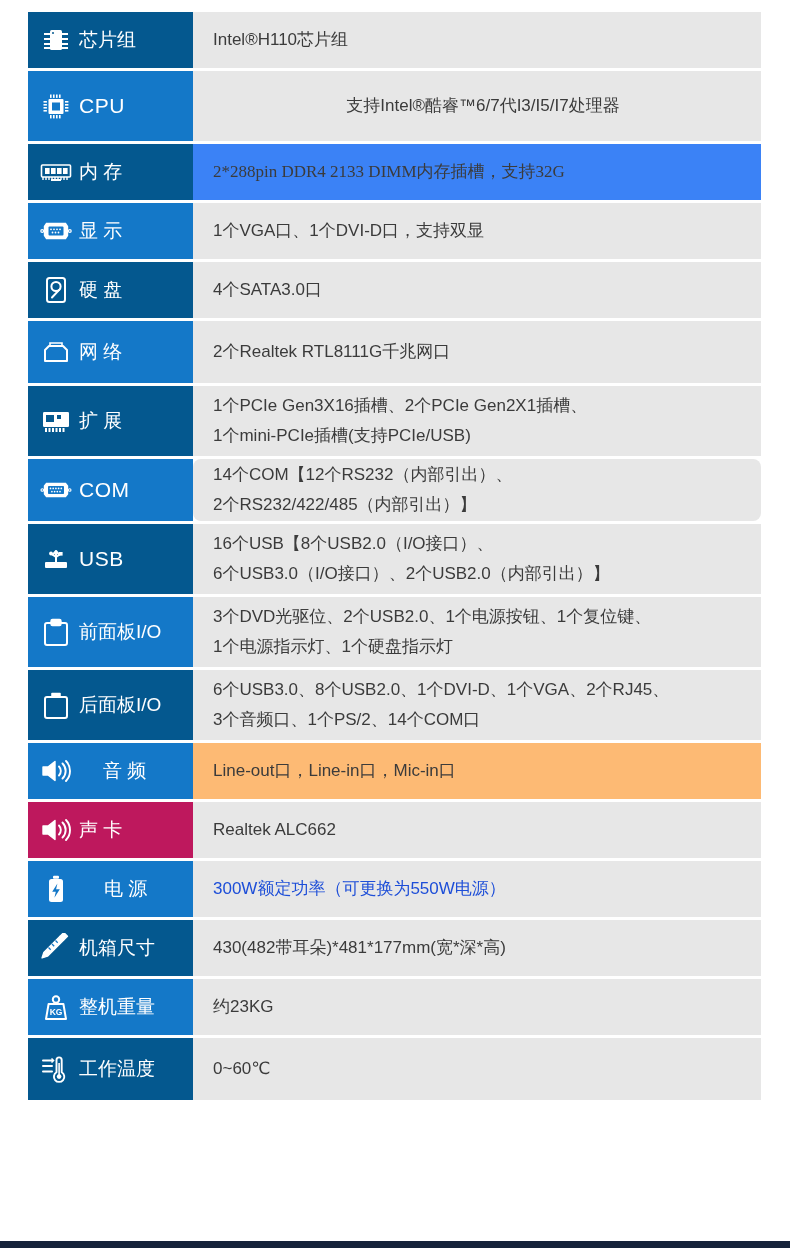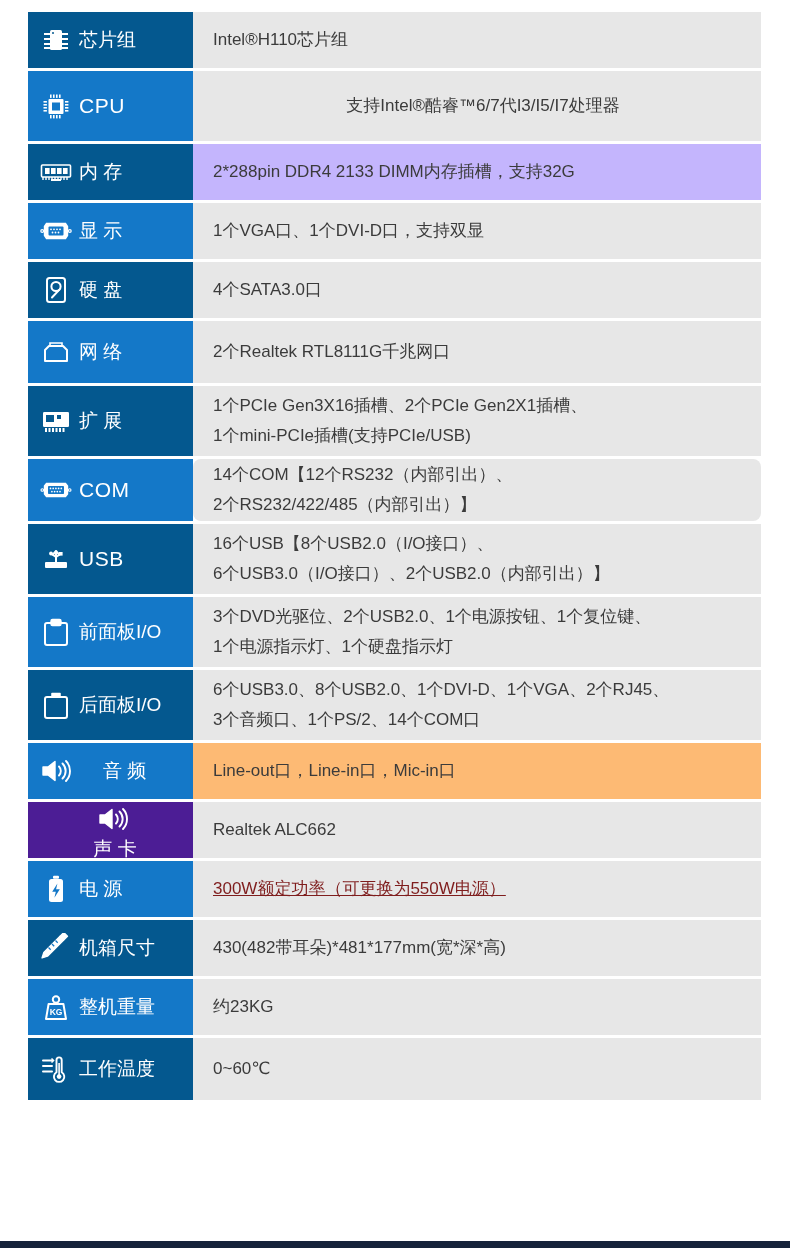--- a/index.html
+++ b/index.html
@@ -141,21 +141,21 @@
               <rect x="24" y="11" width="4.6" height="6"></rect>
             </g>
             <g stroke-width="1.4">
               <path d="M4 20v3M7 20v3M10 20v3M13 20v3M16 20v3M19 20v3M22 20v3M25 20v3M28 20v3"></path>
             </g>
             <path d="M12 23h10" stroke-width="2"></path>
           </svg>
         </span>
         <span class="label-text tight">内 存</span>
       </div>
-      <div class="value-cell" style="background: #c4b5fd; color: rgb(59, 59, 59);">
+      <div class="value-cell" style="background: #3b82f6; color: rgb(59, 59, 59); font-family: Liberation Serif, serif;">
         <div class="value-line">2*288pin DDR4 2133 DIMM内存插槽，支持32G</div>
       </div>
     </div>
     <div class="spec-row row-light h-sm">
       <div class="label-cell" style="background: rgb(20, 120, 200);">
         <span class="ic">
           <svg width="34" height="30" viewBox="0 0 34 30" fill="none" stroke="#ffffff" stroke-width="1.6">
             <path d="M5.5 10.5l2-3h19l2 3v9l-2 3h-19l-2-3z" fill="#ffffff" stroke="#ffffff" stroke-width="1.4"></path>
             <rect x="9.5" y="10.5" width="15" height="9" rx="1" fill="#1478c8" stroke="none"></rect>
             <g fill="#ffffff" stroke="none">
@@ -320,47 +320,47 @@
             <path d="M27 5a14.5 14.5 0 010 20" stroke-width="1.9" stroke-linecap="round"></path>
           </svg>
         </span>
         <span class="label-text tight">音 频</span>
       </div>
       <div class="value-cell" style="background: #fdba74; color: rgb(59, 59, 59);">
         <div class="value-line">Line-out口，Line-in口，Mic-in口</div>
       </div>
     </div>
     <div class="spec-row row-dark h-sm">
-      <div class="label-cell" style="background: #4c1d95; flex-direction: column;">
+      <div class="label-cell" style="background: #be185d;">
         <span class="ic">
           <svg width="34" height="30" viewBox="0 0 34 30" fill="none" stroke="#ffffff" stroke-width="1.6">
             <path d="M4 11h5l7-5.5v19L9 19H4z" fill="#ffffff" stroke="#ffffff" stroke-width="1.4" stroke-linejoin="round"></path>
             <path d="M20 10.5a6.5 6.5 0 010 9" stroke-width="1.9" stroke-linecap="round"></path>
             <path d="M23.5 7.5a10.5 10.5 0 010 15" stroke-width="1.9" stroke-linecap="round"></path>
             <path d="M27 5a14.5 14.5 0 010 20" stroke-width="1.9" stroke-linecap="round"></path>
           </svg>
         </span>
         <span class="label-text tight">声 卡</span>
       </div>
       <div class="value-cell" style="background: rgb(231, 231, 231); color: rgb(59, 59, 59);">
         <div class="value-line">Realtek ALC662</div>
       </div>
     </div>
     <div class="spec-row row-light h-sm">
-      <div class="label-cell" style="background: rgb(20, 120, 200);">
+      <div class="label-cell" style="background: rgb(20, 120, 200); gap: 25px;">
         <span class="ic">
           <svg width="34" height="30" viewBox="0 0 34 30" fill="none" stroke="#ffffff" stroke-width="1.6">
             <rect x="10" y="5" width="14" height="23" rx="2.5" fill="#ffffff" stroke="none"></rect>
             <rect x="14" y="1.8" width="6" height="3" rx="1" fill="#ffffff" stroke="none"></rect>
             <path d="M18.4 9.5l-5.2 8.2h3.6l-1.4 6 5.4-8.4h-3.7z" fill="#1478c8" stroke="none"></path>
           </svg>
         </span>
         <span class="label-text tight">电 源</span>
       </div>
-      <div class="value-cell" style="background: rgb(231, 231, 231); color: #7f1d1d; text-decoration: underline;">
+      <div class="value-cell" style="background: rgb(231, 231, 231); color: #1d4ed8;">
         <div class="value-line">300W额定功率（可更换为550W电源）</div>
       </div>
     </div>
     <div class="spec-row row-dark h-sm">
       <div class="label-cell" style="background: rgb(4, 88, 143);">
         <span class="ic">
           <svg width="34" height="30" viewBox="0 0 34 30" fill="none" stroke="#ffffff" stroke-width="1.6">
             <path d="M3 25l5.5-1.8 16-16-3.7-3.7-16 16z" fill="#ffffff" stroke="#ffffff" stroke-width="1.3" stroke-linejoin="round"></path>
             <path d="M20.8 3.5l3.7 3.7 4-4-3.7-3.7z" fill="#ffffff" stroke="#ffffff" stroke-width="1.3" stroke-linejoin="round"></path>
             <g stroke="#1478c8" stroke-width="1.3">

